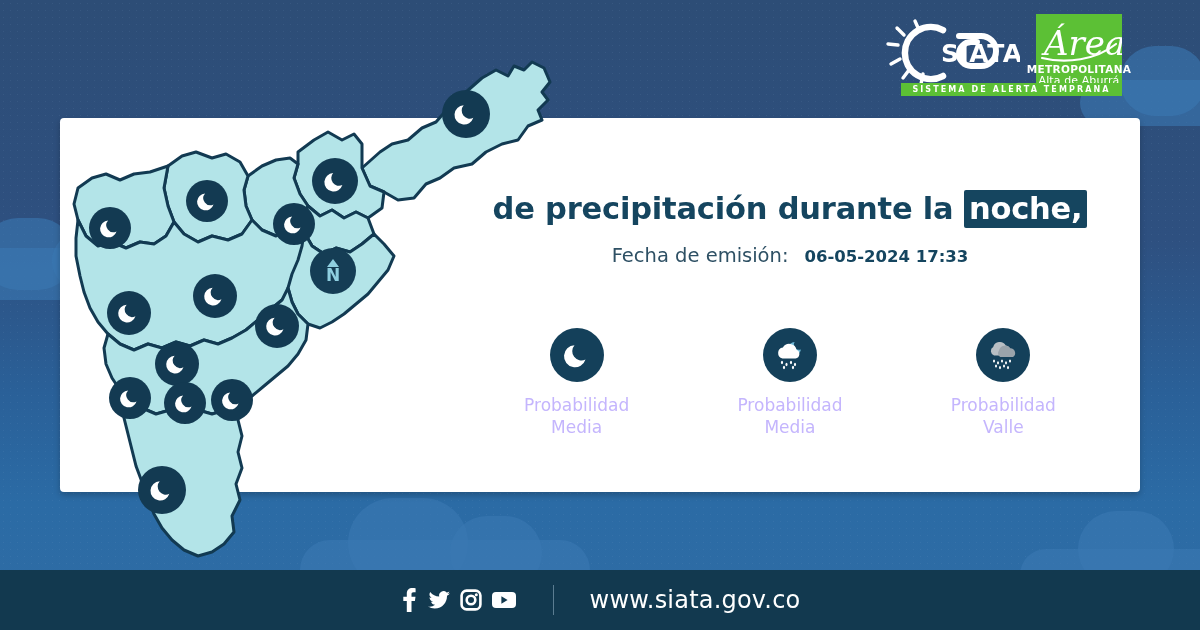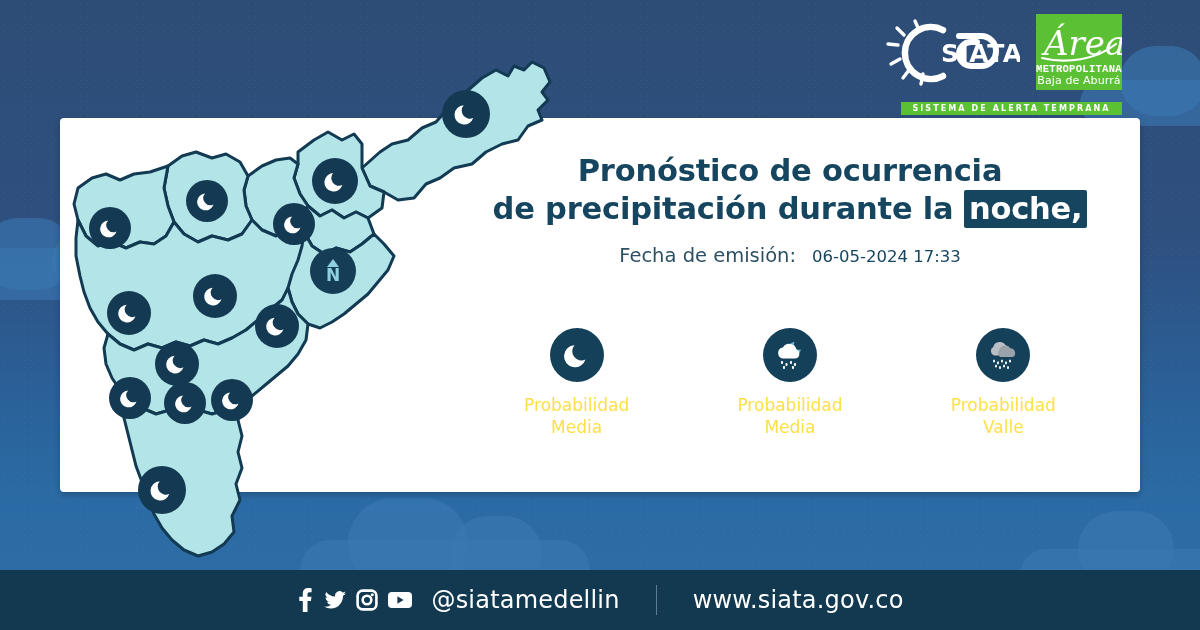--- a/index.html
+++ b/index.html
@@ -26,23 +26,23 @@
   .handle{color:#ffffff;font-size:24px;letter-spacing:.2px;font-family:"DejaVu Sans",sans-serif;}
   .divider{width:1px;height:30px;background:#5b7d91;margin:0 18px;}
   .site{color:#ffffff;font-size:24px;letter-spacing:.2px;}
 
   
   #logos{position:absolute;top:14px;right:78px;display:flex;align-items:flex-start;gap:16px;}
   #siata-logo{position:relative;width:135px;height:78px;}
   #area-logo{width:86px;height:76px;background:#5cc035;position:relative;
              display:flex;flex-direction:column;align-items:center;justify-content:flex-end;padding-bottom:3px;box-sizing:border-box;}
   #area-logo .script{position:absolute;top:4px;left:0;right:0;height:46px;}
-  #area-logo .l1{color:#fff;font-size:10.5px;font-weight:bold;letter-spacing:.3px;line-height:11px;font-family:Liberation Mono, monospace;}
+  #area-logo .l1{color:#fff;font-size:10.5px;font-weight:bold;letter-spacing:.3px;line-height:11px;}
   #area-logo .l2{color:#fff;font-size:11px;line-height:12px;letter-spacing:.1px;}
-  #green-bar{position:absolute;top:102px;right:78px;width:221px;height:13px;background:#5cc035;
+  #green-bar{position:absolute;top:83px;right:78px;width:221px;height:13px;background:#5cc035;
              display:flex;align-items:center;justify-content:center;}
   #green-bar span{color:#ffffff;font-size:8px;font-weight:bold;letter-spacing:2.1px;}
 
   
   #card{position:absolute;left:60px;top:118px;width:1080px;height:374px;background:#ffffff;border-radius:4px;
         box-shadow:0 3px 6px rgba(0,0,0,.22);}
 
   
   #map{position:absolute;left:62px;top:48px;width:500px;height:520px;}
   #map svg{display:block;overflow:visible;}
@@ -55,28 +55,28 @@
   #compass .arrow{width:0;height:0;border-left:6px solid transparent;border-right:6px solid transparent;
                   border-bottom:8px solid #8fcfe0;margin-bottom:1px;}
   #compass .n{color:#8fcfe0;font-size:17px;font-weight:bold;line-height:15px;}
 
   
   #txt{position:absolute;left:470px;top:152px;width:640px;text-align:center;}
   #txt h1{margin:0;color:#15455f;font-size:30.5px;line-height:38px;font-weight:bold;letter-spacing:-.2px;}
   #txt h1 .hl{background:#15455f;color:#ffffff;padding:1px 5px 2px 5px;border-radius:2px;}
   #fecha{margin-top:16px;display:flex;align-items:baseline;justify-content:center;gap:16px;}
   #fecha .lbl{color:#2e5064;font-size:19.5px;}
-  #fecha .val{color:#15455f;font-size:16.5px;font-weight:normal;text-align:right;}
+  #fecha .val{color:#15455f;font-size:16.5px;font-weight:bold;text-align:right;}
 
   
   #legend{position:absolute;left:470px;top:328px;width:640px;display:flex;justify-content:space-around;}
   .leg{width:170px;display:flex;flex-direction:column;align-items:center;}
   .leg .ic{width:54px;height:54px;border-radius:50%;background:#14405a;
            display:flex;align-items:center;justify-content:center;}
-  .leg .lab{margin-top:12px;color:#fde047;font-size:17px;line-height:22px;text-align:center;}
+  .leg .lab{margin-top:12px;color:#c4b5fd;font-size:17px;line-height:22px;text-align:center;}
 </style>
 </head>
 <body>
 
 <div id="bg">
   <div class="noise"></div>
 
   <div class="cloud-grp" style="left:-40px;top:210px;width:240px;height:90px;">
     <div style="left:0;top:38px;width:190px;height:52px;"></div>
     <div style="left:22px;top:8px;width:92px;height:72px;"></div>
@@ -116,21 +116,21 @@
   </div>
 
   <div id="area-logo">
     <div class="script">
       <svg width="86" height="46" viewBox="0 0 86 46">
         <text x="8" y="37" font-family="DejaVu Serif, serif" font-size="34" font-style="italic" fill="#ffffff">Área</text>
         <path d="M6 40 C 30 46, 60 42, 80 26" stroke="#ffffff" stroke-width="2.2" fill="none" stroke-linecap="round"></path>
       </svg>
     </div>
     <div class="l1">METROPOLITANA</div>
-    <div class="l2">Baja de Aburrá</div>
+    <div class="l2">Alta de Aburrá</div>
   </div>
 </div>
 
 <div id="green-bar">
   <span>SISTEMA DE ALERTA TEMPRANA</span>
 </div>
 
 <div id="card"></div>
 
 <div id="map">
@@ -253,21 +253,21 @@
     </div>
 
   <div id="compass" style="left:248px;top:200px;">
     <div class="arrow"></div>
     <div class="n">N</div>
   </div>
 </div>
 
 <div id="txt">
   <h1>
-    <span>Pronóstico de ocurrencia</span><br>
+    <br>
     <span>de precipitación durante la </span><span class="hl">noche,</span><br>
   </h1>
   <div id="fecha">
     <span class="lbl">Fecha de emisión:</span>
     <span class="val">06-05-2024 17:33</span>
   </div>
 </div>
 
 <div id="legend">
 
@@ -341,17 +341,16 @@
       <svg width="22" height="22" viewBox="0 0 22 22">
         <rect x="1.6" y="1.6" width="18.8" height="18.8" rx="5" ry="5" fill="none" stroke="#ffffff" stroke-width="2.6"></rect>
         <circle cx="11" cy="11" r="4.3" fill="none" stroke="#ffffff" stroke-width="2.6"></circle>
         <circle cx="16.3" cy="5.7" r="1.5" fill="#ffffff"></circle>
       </svg>
       <svg width="26" height="20" viewBox="0 0 26 20">
         <rect x="1" y="2" width="24" height="16" rx="4" ry="4" fill="#ffffff"></rect>
         <path d="M10.4 6.2 L16.6 10 L10.4 13.8 Z" fill="#12394f"></path>
       </svg>
     </div>
-    <div class="handle">@siatamedellin</div>
     <div class="divider"></div>
     <div class="site">www.siata.gov.co</div>
   </div>
 </div>
 
 </body></html>

